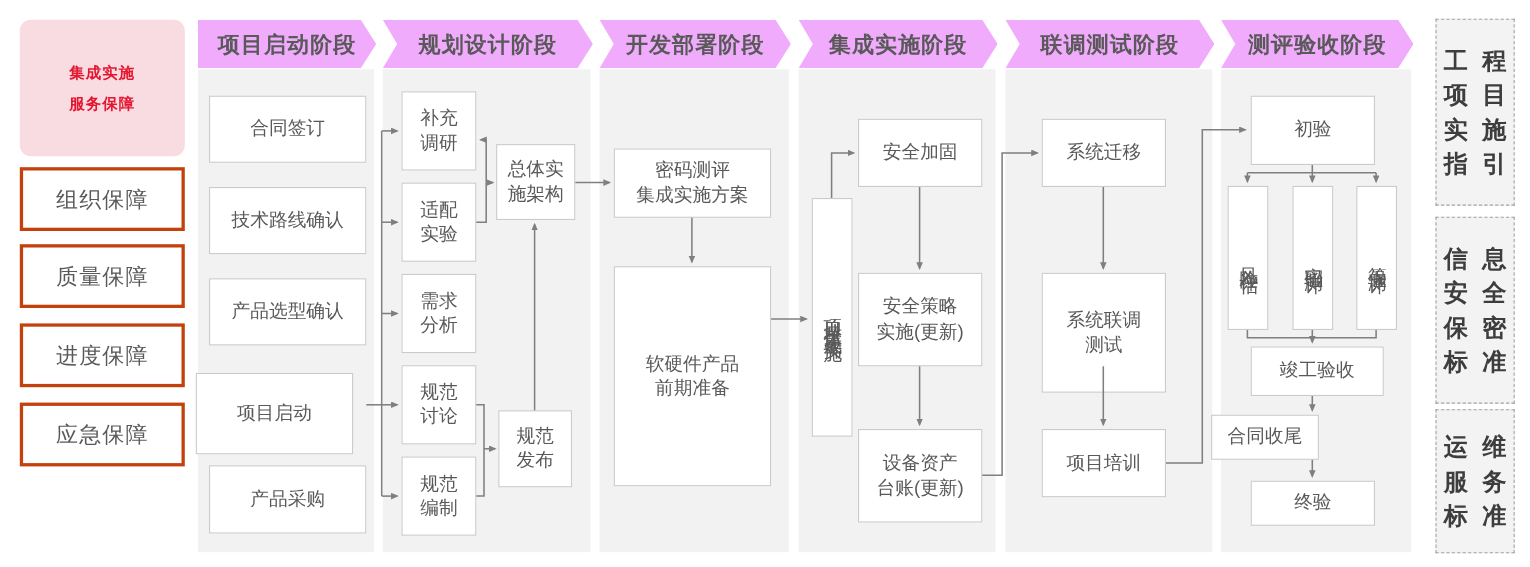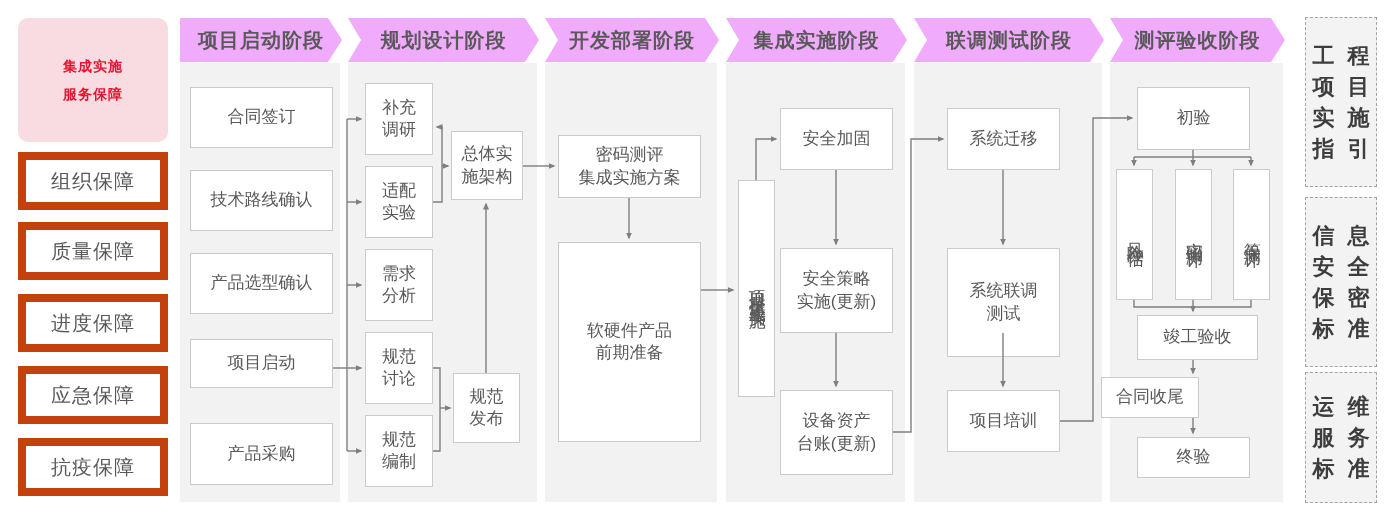--- a/index.html
+++ b/index.html
@@ -4,21 +4,21 @@
 <style>
   html,body{margin:0;padding:0;background:#ffffff;}
   .canvas{position:relative;width:1391px;height:515px;background:#fff;overflow:hidden;
           font-family:"Liberation Sans","DejaVu Sans",sans-serif;}
 
   
   .side-pink{position:absolute;left:18px;top:18px;width:150px;height:124px;
     background:#f9dce2;border-radius:10px;color:#e4162f;font-weight:bold;font-size:14px;
     display:flex;flex-direction:column;align-items:center;justify-content:center;line-height:28px;letter-spacing:1px;}
   .side-red{position:absolute;left:18px;width:150px;height:58px;background:#fff;
-    border:8px solid #c2410c;color:#595959;font-size:20px;letter-spacing:1px;
+    border:3px solid #c2410c;color:#595959;font-size:20px;letter-spacing:1px;
     display:flex;align-items:center;justify-content:center;box-sizing:border-box;}
 
   
   .colbg{position:absolute;top:63px;height:439px;background:#f2f2f2;}
   .phead{position:absolute;top:18px;height:44px;background:#f0abfc;color:#595959;
     font-weight:bold;font-size:20px;letter-spacing:1px;
     display:flex;align-items:center;justify-content:center;box-sizing:border-box;}
   .phead.first{clip-path:polygon(0 0,calc(100% - 14px) 0,100% 50%,calc(100% - 14px) 100%,0 100%);}
   .phead.mid{clip-path:polygon(0 0,calc(100% - 14px) 0,100% 50%,calc(100% - 14px) 100%,0 100%,13px 50%);}
 
@@ -51,23 +51,20 @@
     </div>
   <div class="side-red" style="top:222px">
       <span>质量保障</span>
     </div>
   <div class="side-red" style="top:294px">
       <span>进度保障</span>
     </div>
   <div class="side-red" style="top:366px">
       <span>应急保障</span>
     </div>
-  <div class="side-red" style="top:438px">
-      <span>抗疫保障</span>
-    </div>
 
   <div class="colbg" style="left:180px;width:160px"></div>
   <div class="colbg" style="left:348px;width:189px"></div>
   <div class="colbg" style="left:545px;width:172px"></div>
   <div class="colbg" style="left:726px;width:179px"></div>
   <div class="colbg" style="left:914px;width:188px"></div>
   <div class="colbg" style="left:1110px;width:173px"></div>
 
   <div class="phead first" style="left:180px;width:162px">
       <span>项目启动阶段</span>
@@ -90,21 +87,21 @@
 
   <div class="box" style="left:190px;top:87px;width:143px;height:61px">
       <span>合同签订</span>
     </div>
   <div class="box" style="left:190px;top:170px;width:143px;height:61px">
       <span>技术路线确认</span>
     </div>
   <div class="box" style="left:190px;top:253px;width:143px;height:61px">
       <span>产品选型确认</span>
     </div>
-  <div class="box" style="left:190px;top:339px;width:143px;height:49px">
+  <div class="box" style="left:178px;top:339px;width:143px;height:74px">
       <span>项目启动</span>
     </div>
   <div class="box" style="left:190px;top:423px;width:143px;height:62px">
       <span>产品采购</span>
     </div>
 
   <div class="box" style="left:365px;top:83px;width:68px;height:72px">
       <span>补充</span>
       <span>调研</span>
     </div>

